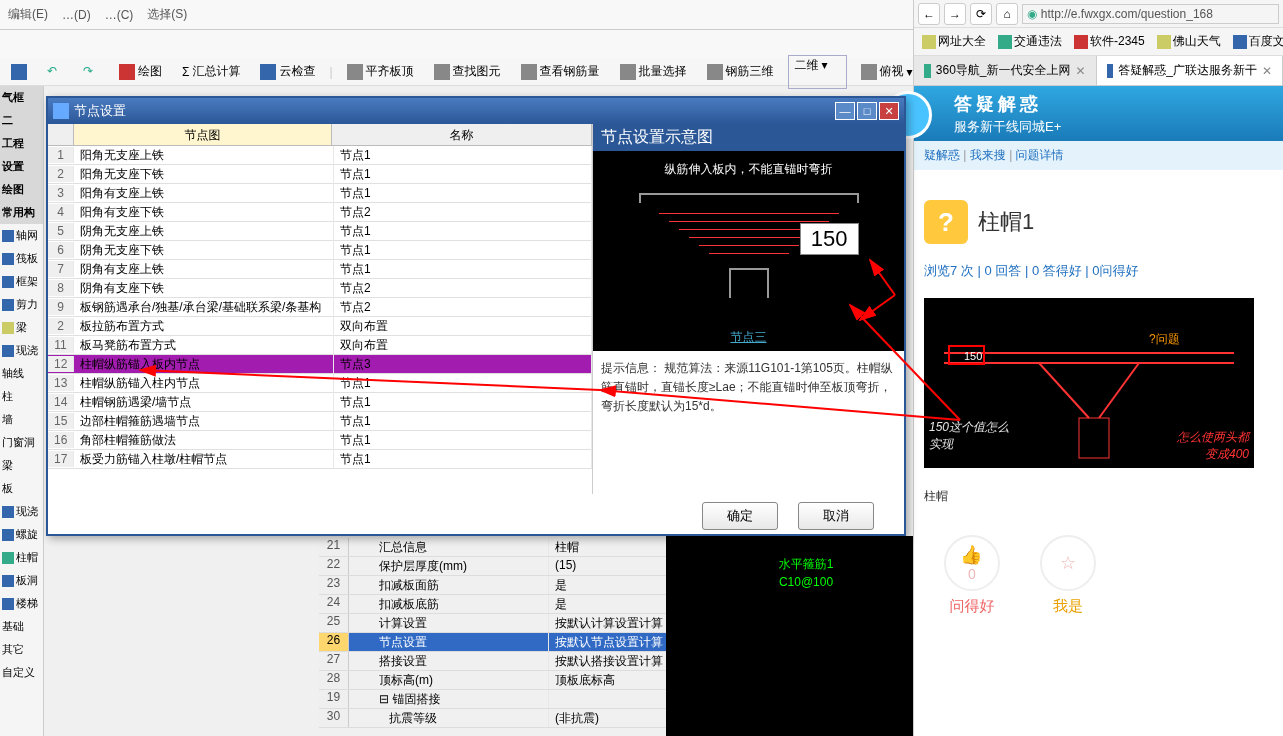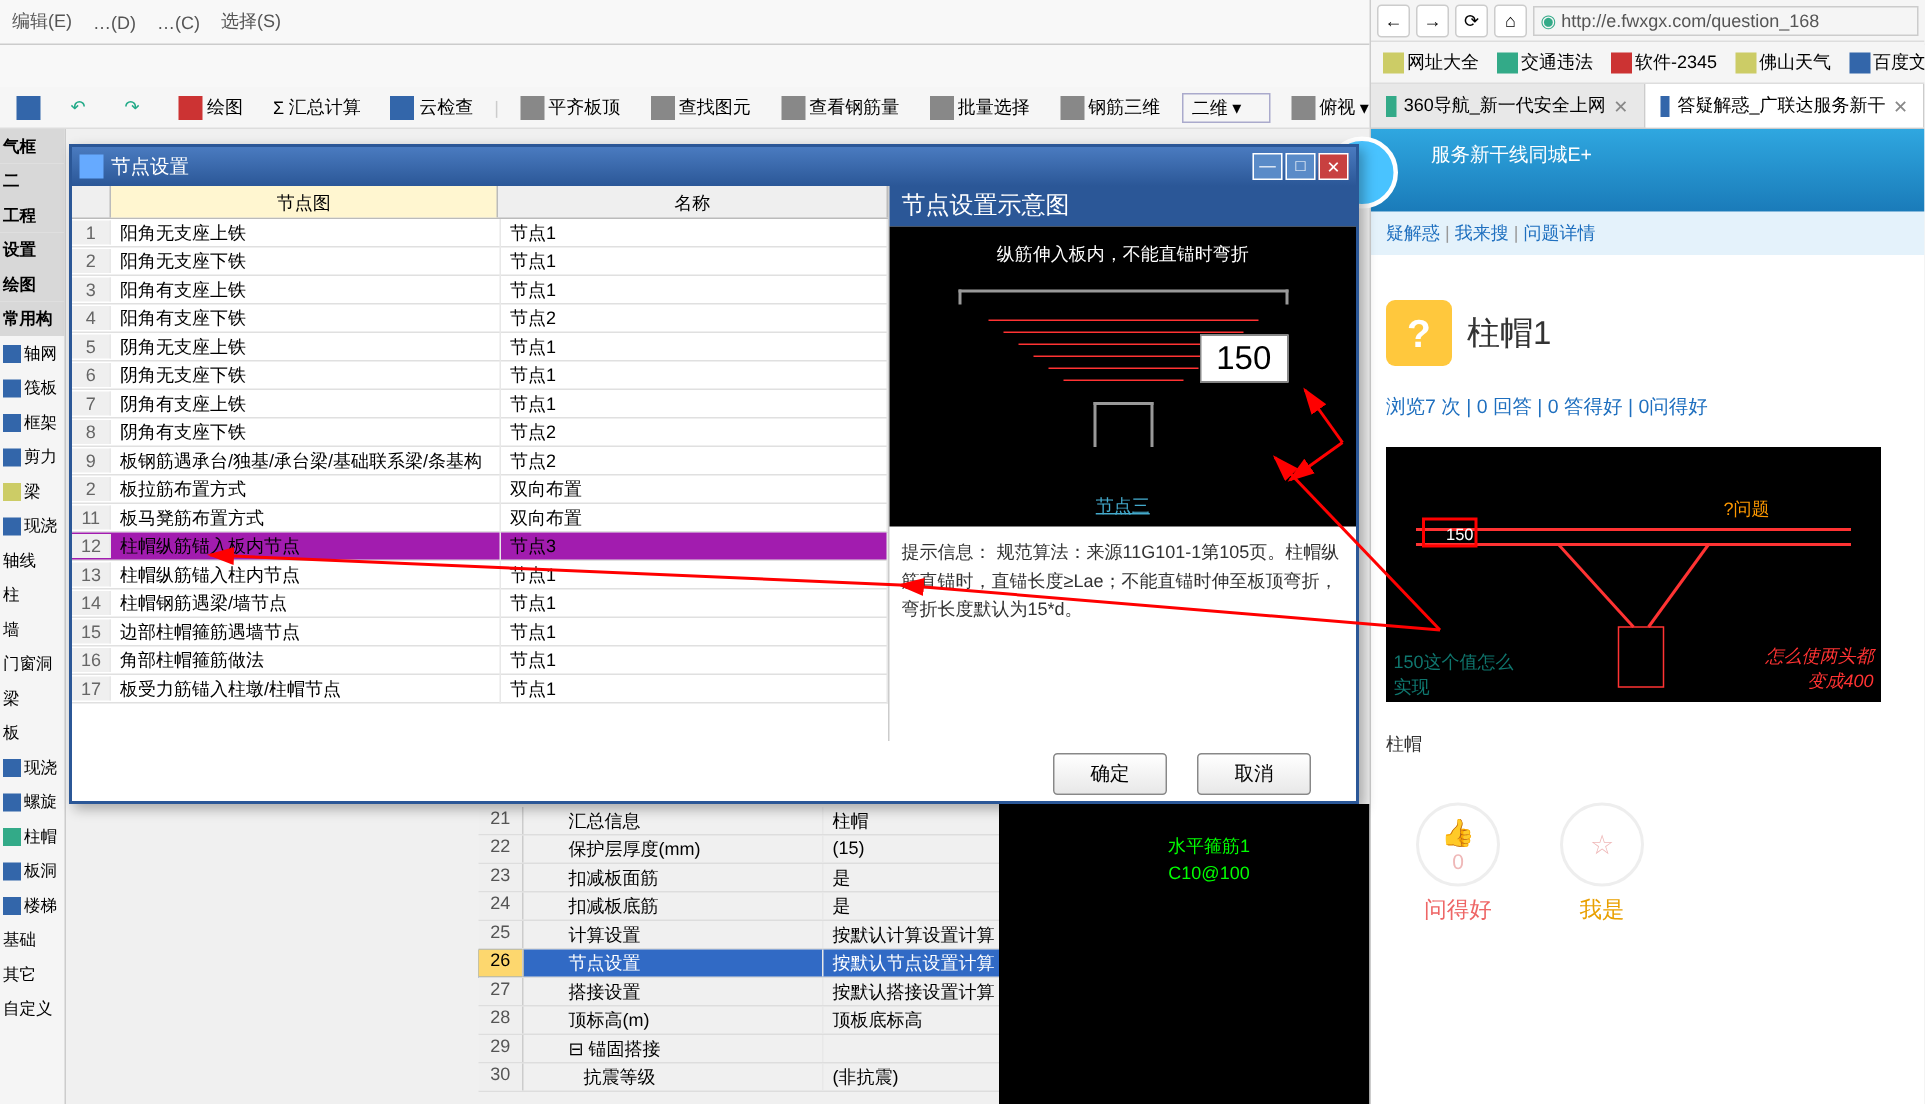--- a/index.html
+++ b/index.html
@@ -183,21 +183,21 @@
       <span>查看钢筋量</span>
     </span>
   <span class="tool-btn">
       <span class="tool-icon icon-gray"></span>
       <span>批量选择</span>
     </span>
   <span class="tool-btn">
       <span class="tool-icon icon-gray"></span>
       <span>钢筋三维</span>
     </span>
-  <span class="tool-btn" style="border:1px solid #aac;padding:1px 18px 0 6px"><span>二维</span> ▾</span>
+  <span class="tool-btn" style="border:1px solid #aac;padding:1px 18px 14px 6px"><span>二维</span> ▾</span>
   <span class="tool-btn"><span class="tool-icon icon-gray"></span><span>俯视</span> ▾</span>
 </div>
 
 <div class="left-sidebar">
   <div class="left-cat cat-header">气框</div>
   <div class="left-cat cat-header">二</div>
   <div class="left-cat cat-header">工程</div>
   <div class="left-cat cat-header">设置</div>
   <div class="left-cat cat-header">绘图</div>
   <div class="left-cat cat-header">常用构</div>
@@ -293,21 +293,21 @@
         <div class="bg-num">27</div>
         <div class="bg-name">搭接设置</div>
         <div class="bg-val">按默认搭接设置计算</div>
       </div>
       <div class="bg-row">
         <div class="bg-num">28</div>
         <div class="bg-name">顶标高(m)</div>
         <div class="bg-val">顶板底标高</div>
       </div>
       <div class="bg-row">
-        <div class="bg-num">29</div>
+        <div class="bg-num">19</div>
         <div class="bg-name">⊟ 锚固搭接</div>
         <div class="bg-val"></div>
       </div>
       <div class="bg-row">
         <div class="bg-num">30</div>
         <div class="bg-name">&nbsp;&nbsp;&nbsp;抗震等级</div>
         <div class="bg-val">(非抗震)</div>
       </div>
     </div>
 
@@ -503,20 +503,21 @@
     <div class="btab active">
         <span class="bm-icon icon-blue"></span>
         <span>答疑解惑_广联达服务新干</span>
         <span class="btab-close">✕</span>
       </div>
   </div>
   <div class="browser-content">
     <div class="brand-hero">
       <div class="brand-logo"></div>
       <div style="margin-left:30px">
+        <div class="brand-small">答疑解惑</div>
         <div class="brand-sub">服务新干线同城E+</div>
       </div>
     </div>
     <div class="breadcrumb">
       <span>疑解惑</span>
       <span>我来搜</span>
       <span>问题详情</span>
     </div>
     <div class="q-title-row">
       <div class="q-icon"></div>
@@ -527,21 +528,21 @@
       <svg width="330" height="170" style="position:absolute;inset:0">
         <line x1="20" y1="55" x2="310" y2="55" stroke="#f33" stroke-width="2"></line>
         <line x1="20" y1="65" x2="310" y2="65" stroke="#f33" stroke-width="2"></line>
         <line x1="115" y1="65" x2="165" y2="120" stroke="#f33" stroke-width="2"></line>
         <line x1="215" y1="65" x2="175" y2="120" stroke="#f33" stroke-width="2"></line>
         <rect x="155" y="120" width="30" height="40" fill="none" stroke="#f33"></rect>
         <rect x="25" y="48" width="35" height="18" fill="none" stroke="#f00" stroke-width="2"></rect>
         <text x="40" y="62" fill="#fff" font-size="11">150</text>
         <text x="225" y="45" fill="#f90" font-size="12">?问题</text>
       </svg>
-      <div style="position:absolute;left:5px;bottom:1px;color:#0f766e;width:90px">150这个值怎么实现</div>
+      <div style="position:absolute;left:5px;bottom:15px;font-style:italic;color:#e5e5e5;width:90px">150这个值怎么实现</div>
       <div style="position:absolute;right:5px;bottom:5px;font-style:italic;color:#f33;width:80px;text-align:right">怎么使两头都变成400</div>
     </div>
     <div class="q-desc">柱帽</div>
     <div class="vote-row">
       <div class="vote-btn">
         <div class="vote-circle">
             <span class="vote-thumb">👍</span>
             <span class="vote-count">0</span>
           </div>
         <div class="vote-label">问得好</div>

